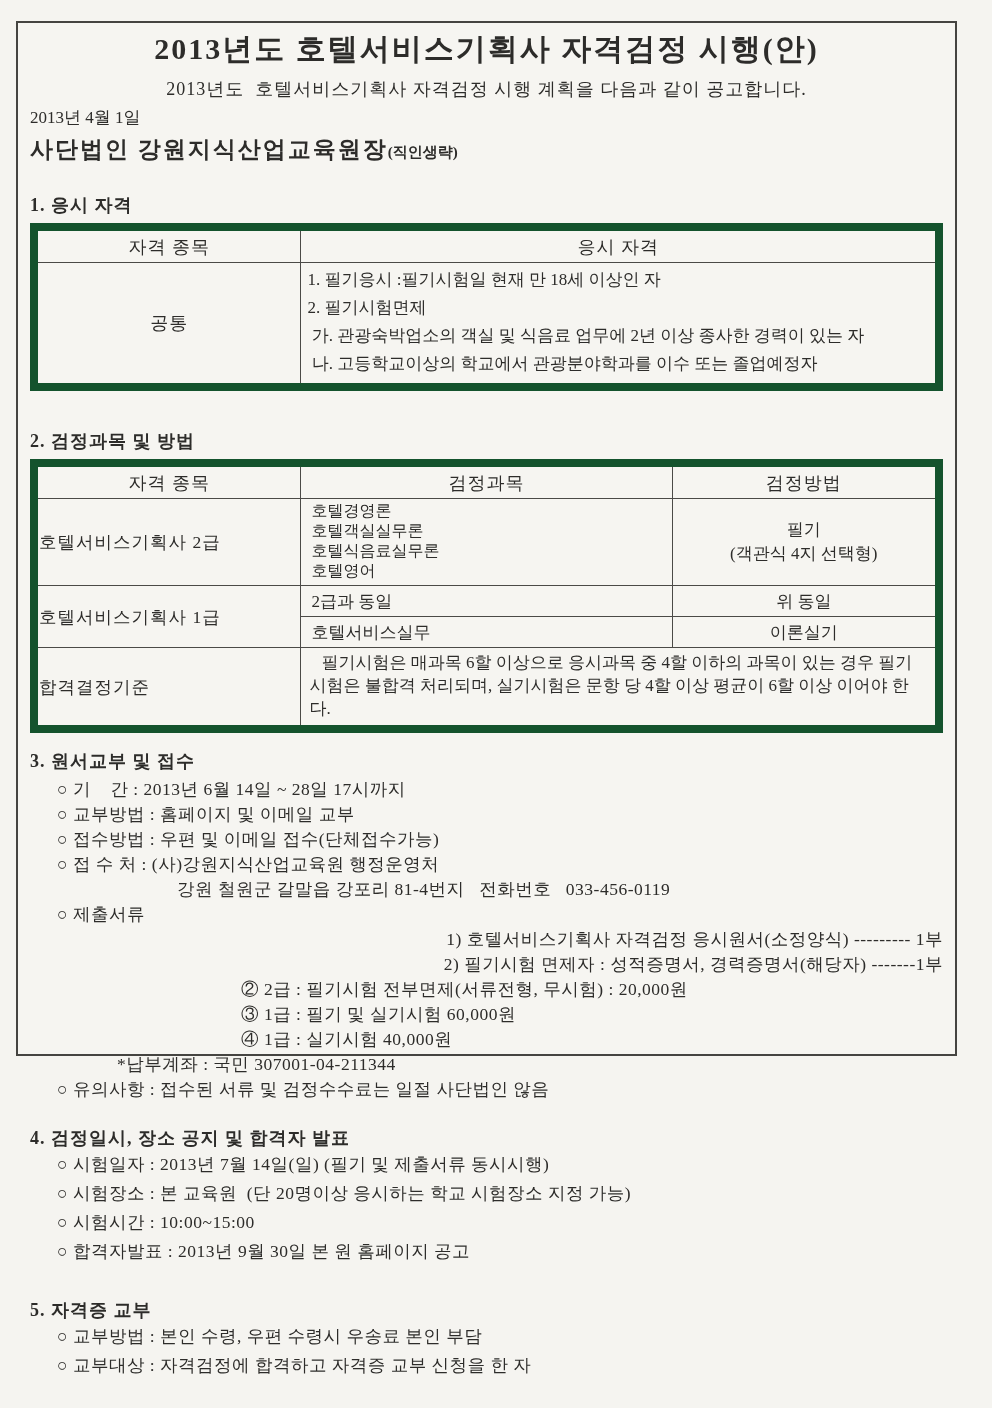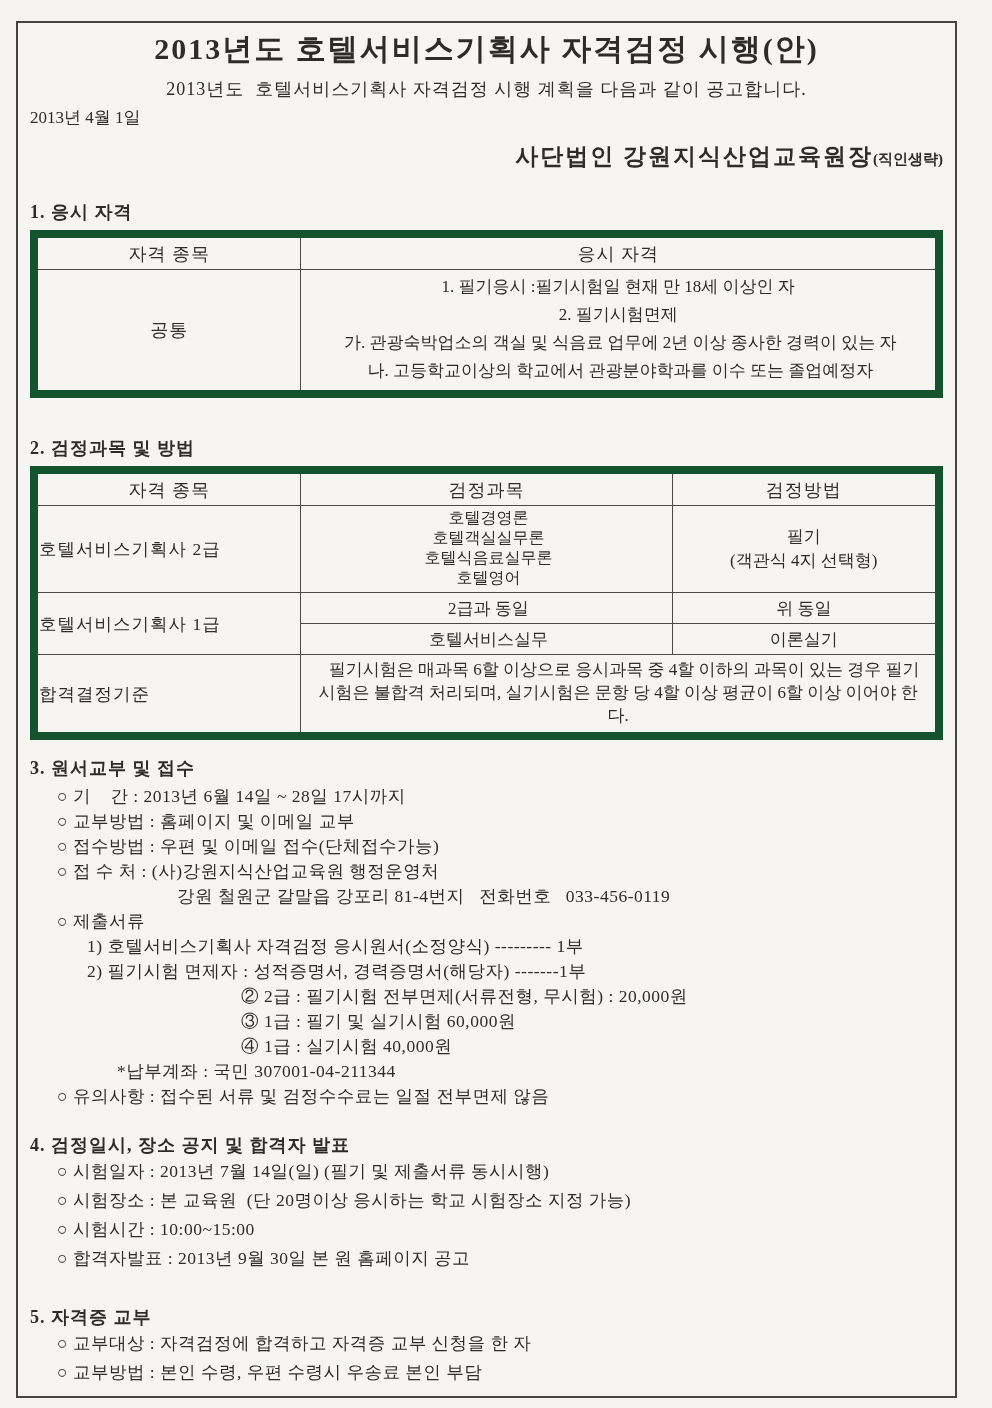--- a/index.html
+++ b/index.html
@@ -4,62 +4,62 @@
 <style>
   html,body{margin:0;padding:0;}
   body{
     width:992px;height:1408px;overflow:hidden;position:relative;
     background:#f5f4f0;
     font-family:"Liberation Serif","DejaVu Serif",serif;
     color:#2d2c2a;
     -webkit-font-smoothing:antialiased;
   }
   .frame{
-    position:absolute;left:16px;top:21px;width:941px;height:1377px;
+    position:absolute;left:16px;top:21px;width:941px;height:1035px;
     box-sizing:border-box;border:2px solid #454441;background:#f6f5f1;
     padding:4px 12px 0 12px;
   }
   
   .doc-title{text-align:center;font-size:30px;font-weight:bold;letter-spacing:2px;margin-top:2px;}
   .doc-subtitle{text-align:center;font-size:18px;margin-top:7px;letter-spacing:1px;white-space:pre-wrap;}
   .doc-date{text-align:left;font-size:17px;margin-top:5px;}
-  .doc-org{text-align:right;font-size:23px;font-weight:bold;margin-top:12px;letter-spacing:2px;}
+  .doc-org{text-align:left;font-size:23px;font-weight:bold;margin-top:5px;letter-spacing:2px;}
   .doc-org .org-note{font-size:15px;font-weight:bold;letter-spacing:0;}
   
   .sec-h{font-size:18px;font-weight:bold;letter-spacing:1px;}
   .s1h{margin-top:28px;}
   .s2h{margin-top:38px;}
   .s3h{margin-top:16px;}
   .s4h{margin-top:24px;}
   .s5h{margin-top:32px;}
   .s6h{margin-top:32px;}
   
   table.t{width:100%;border-collapse:collapse;border:8px solid #14532d;margin-top:6px;background:transparent;}
-  table.t th,table.t td{border:1px solid #4b4a47;font-weight:normal;text-align:center;}
+  table.t th,table.t td{border:1px solid #4b4a47;font-weight:normal;}
   table.t th{font-size:18px;height:29px;text-align:center;letter-spacing:1px;}
   .t1 .c1{width:29.5%;}
   .t1 td.lbl{text-align:center;font-size:18px;letter-spacing:1px;}
   .t1 td.body{padding:3px 6px 5px 6px;}
   .t1 td.body .ln{font-size:17px;line-height:28px;white-space:pre-wrap;}
   .t2 .c1{width:29.5%;}
   .t2 .c2{width:41%;}
   .t2 .c3{width:29.5%;}
   .t2 td.lbl{text-align:left;font-size:17.5px;letter-spacing:1px;}
   .t2 td.subj{padding:2px 6px 4px 10px;}
   .t2 td.subj .ln{font-size:16px;line-height:20px;white-space:pre-wrap;}
   .t2 td.meth{text-align:center;font-size:17px;}
   .t2 td.meth .ln{line-height:24px;}
   .t2 td.subrow{font-size:17px;padding:3px 6px 3px 10px;height:24px;}
   .t2 td.methrow{text-align:center;font-size:17px;height:24px;}
   .t2 td.crit{padding:3px 8px 5px 8px;font-size:17px;line-height:23px;text-indent:12px;}
   
   .li{font-size:17.5px;line-height:25px;white-space:pre-wrap;letter-spacing:0.5px;}
   .s4 .li,.s5 .li{line-height:29px;}
   .ind-b{padding-left:27px;}
-  .ind-num{padding-left:57px;}
+  .ind-num{padding-left:57px;text-align:right;}
   .ind-addr{padding-left:147px;}
   .ind-circ{padding-left:211px;}
   .ind-acct{padding-left:87px;}
   .s3-list{margin-top:4px;}
 </style>
 </head>
 <body>
 
 <div class="frame">
 
@@ -131,32 +131,32 @@
     <div class="li ind-b">○ 접수방법 : 우편 및 이메일 접수(단체접수가능)</div>
     <div class="li ind-b">○ 접 수 처 : (사)강원지식산업교육원 행정운영처</div>
     <div class="li ind-addr">강원 철원군 갈말읍 강포리 81-4번지   전화번호   033-456-0119</div>
     <div class="li ind-b">○ 제출서류</div>
     <div class="li ind-num">1) 호텔서비스기획사 자격검정 응시원서(소정양식) --------- 1부</div>
     <div class="li ind-num">2) 필기시험 면제자 : 성적증명서, 경력증명서(해당자) -------1부</div>
     <div class="li ind-circ">② 2급 : 필기시험 전부면제(서류전형, 무시험) : 20,000원</div>
     <div class="li ind-circ">③ 1급 : 필기 및 실기시험 60,000원</div>
     <div class="li ind-circ">④ 1급 : 실기시험 40,000원</div>
     <div class="li ind-acct">*납부계좌 : 국민 307001-04-211344</div>
-    <div class="li ind-b">○ 유의사항 : 접수된 서류 및 검정수수료는 일절 전부면제 않음</div>
+    <div class="li ind-b">○ 유의사항 : 접수된 서류 및 검정수수료는 일절 사단법인 않음</div>
   </div>
 
   <div class="sec-h s4h">4. 검정일시, 장소 공지 및 합격자 발표</div>
   <div class="s4">
     <div class="li ind-b">○ 시험일자 : 2013년 7월 14일(일) (필기 및 제출서류 동시시행)</div>
     <div class="li ind-b">○ 시험장소 : 본 교육원  (단 20명이상 응시하는 학교 시험장소 지정 가능)</div>
     <div class="li ind-b">○ 시험시간 : 10:00~15:00</div>
     <div class="li ind-b">○ 합격자발표 : 2013년 9월 30일 본 원 홈페이지 공고</div>
   </div>
 
   <div class="sec-h s5h">5. 자격증 교부</div>
   <div class="s5">
+    <div class="li ind-b">○ 교부방법 : 본인 수령, 우편 수령시 우송료 본인 부담</div>
     <div class="li ind-b">○ 교부대상 : 자격검정에 합격하고 자격증 교부 신청을 한 자</div>
-    <div class="li ind-b">○ 교부방법 : 본인 수령, 우편 수령시 우송료 본인 부담</div>
   </div>
 
   <div class="sec-h s6h">6. 안내 및 문의처</div>
 
 </div>
 
 </body></html>

